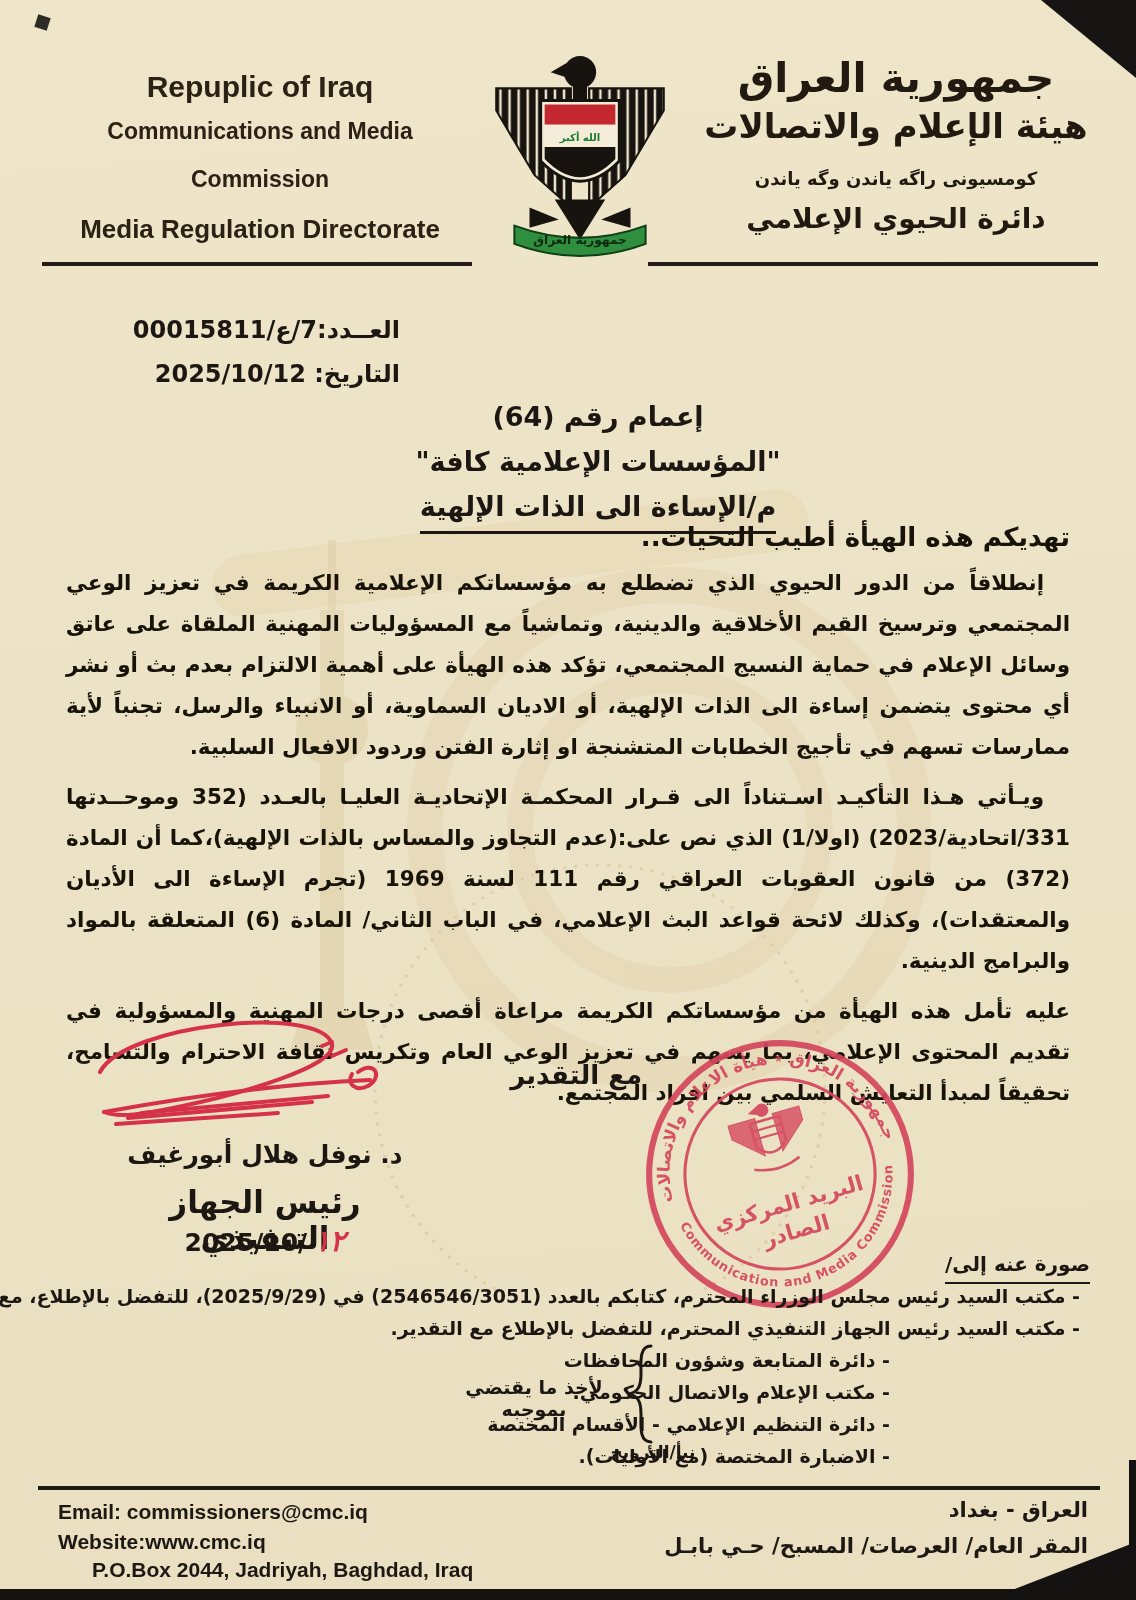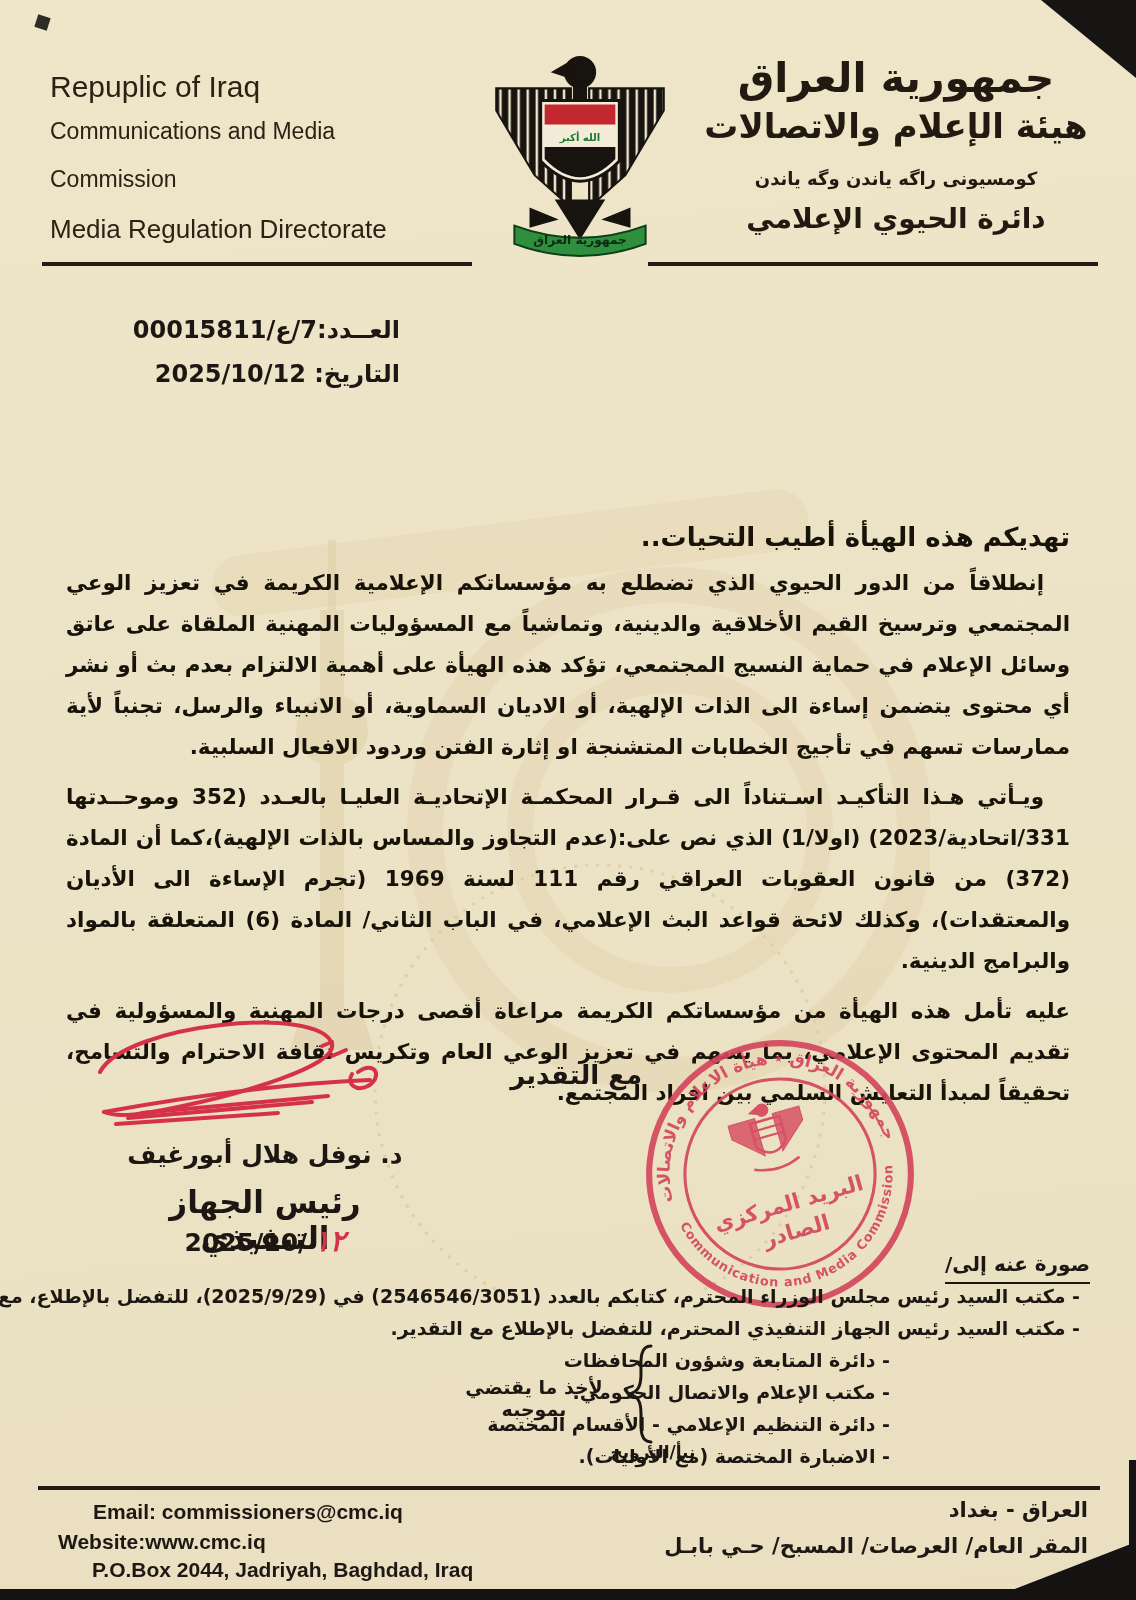--- a/index.html
+++ b/index.html
@@ -16,22 +16,22 @@
   .art-tr{top:0;right:0;width:0;height:0;border-top:78px solid #161514;border-left:95px solid transparent;}
   .art-tl{top:16px;left:36px;width:13px;height:13px;background:#2d2b26;transform:rotate(18deg);}
   .art-bottom{bottom:0;left:0;width:100%;height:11px;background:#141311;}
   .art-br{bottom:0;right:0;width:0;height:0;border-bottom:58px solid #141311;border-left:150px solid transparent;}
   .art-right{top:1460px;right:0;width:7px;height:140px;background:#141311;}
 
   
   .watermark{left:170px;top:470px;pointer-events:none;opacity:.55;}
 
   
-  .hdr-en{left:50px;top:0;width:420px;text-align:left;color:#2b2114;
-          font-family:"Liberation Sans","DejaVu Sans",sans-serif;font-weight:normal;}
+  .hdr-en{left:50px;top:0;width:420px;text-align:center;color:#2b2114;
+          font-family:"Liberation Sans","DejaVu Sans",sans-serif;font-weight:bold;}
   .en1{top:70px;font-size:30px;}
   .en2{top:118px;font-size:23px;}
   .en3{top:166px;font-size:23px;}
   .en4{top:214px;font-size:26px;}
   .hdr-ar{left:690px;width:412px;text-align:center;color:#221a10;font-weight:bold;}
   .ar1{top:54px;font-size:41px;letter-spacing:-1px;}
   .ar2{top:106px;font-size:34px;letter-spacing:-1px;}
   .ar3{top:168px;font-size:18px;}
   .ar4{top:202px;font-size:28px;}
   .rule{height:4px;background:#241d15;top:262px;}
@@ -70,21 +70,21 @@
   .cc-i4{right:246px;top:1381px;font-size:19px;}
   .cc-i5{right:246px;top:1413px;font-size:19px;}
   .cc-i6{right:246px;top:1445px;font-size:19px;}
   .cc-brace{left:624px;top:1344px;}
   .cc-note{left:446px;top:1376px;width:176px;text-align:center;font-size:19px;font-weight:bold;}
   .cc-foot{left:568px;top:1442px;width:170px;font-size:17px;font-weight:bold;text-align:center;}
 
   
   .f-rule{top:1486px;left:38px;width:1062px;height:4px;background:#201a14;}
   .f-en{left:58px;font-family:"Liberation Sans","DejaVu Sans",sans-serif;font-weight:bold;font-size:21px;color:#1d1813;}
-  .f-e1{top:1500px;margin-left:35px;} .f-e2{top:1530px;} .f-e3{top:1558px;margin-left:34px;}
+  .f-e1{top:1500px;} .f-e2{top:1530px;} .f-e3{top:1558px;margin-left:34px;}
   .f-ar{right:48px;font-weight:bold;font-size:21px;color:#1d1813;text-align:right;}
   .f-a1{top:1498px;} .f-a2{top:1534px;}
 </style>
 </head>
 <body>
 
 <div class="page">
 
   <svg class="abs watermark" width="760" height="820" viewBox="0 0 760 820">
     <rect x="40" y="52" width="600" height="62" rx="31" fill="#dcc79a" opacity="0.45" transform="rotate(-7 340 83)"></rect>
@@ -142,20 +142,25 @@
 
     <div class="abs rule rule-left"></div>
     <div class="abs rule rule-right"></div>
   </div>
 
   <div class="abs meta rtl">
     <div>العــدد:7/ع/00015811</div>
     <div>التاريخ: 2025/10/12</div>
   </div>
 
+  <div class="abs title-block rtl">
+    <div>إعمام رقم (64)</div>
+    <div>"المؤسسات الإعلامية كافة"</div>
+    <div><span class="title-u">م/الإساءة الى الذات الإلهية</span></div>
+  </div>
 
   <div class="abs body-flow rtl">
     <p class="greeting">تهديكم هذه الهيأة أطيب التحيات..</p>
     <p class="para indent">إنطلاقاً من الدور الحيوي الذي تضطلع به مؤسساتكم الإعلامية الكريمة في تعزيز الوعي المجتمعي وترسيخ القيم الأخلاقية والدينية، وتماشياً مع المسؤوليات المهنية الملقاة على عاتق وسائل الإعلام في حماية النسيج المجتمعي، تؤكد هذه الهيأة على أهمية الالتزام بعدم بث أو نشر أي محتوى يتضمن إساءة الى الذات الإلهية، أو الاديان السماوية، أو الانبياء والرسل، تجنباً لأية ممارسات تسهم في تأجيج الخطابات المتشنجة او إثارة الفتن وردود الافعال السلبية.</p>
     <p class="para indent">ويـأتي هـذا التأكيـد اسـتناداً الى قـرار المحكمـة الإتحاديـة العليـا بالعـدد (352 وموحــدتها 331/اتحادية/2023) (اولا/1) الذي نص على:(عدم التجاوز والمساس بالذات الإلهية)،كما أن المادة (372) من قانون العقوبات العراقي رقم 111 لسنة 1969 (تجرم الإساءة الى الأديان والمعتقدات)، وكذلك لائحة قواعد البث الإعلامي، في الباب الثاني/ المادة (6) المتعلقة بالمواد والبرامج الدينية.</p>
     <p class="para">عليه تأمل هذه الهيأة من مؤسساتكم الكريمة مراعاة أقصى درجات المهنية والمسؤولية في تقديم المحتوى الإعلامي، بما يسهم في تعزيز الوعي العام وتكريس ثقافة الاحترام والتسامح، تحقيقاً لمبدأ التعايش السلمي بين افراد المجتمع.</p>
   </div>
 
   <div class="abs closing rtl">مع التقدير</div>
 

